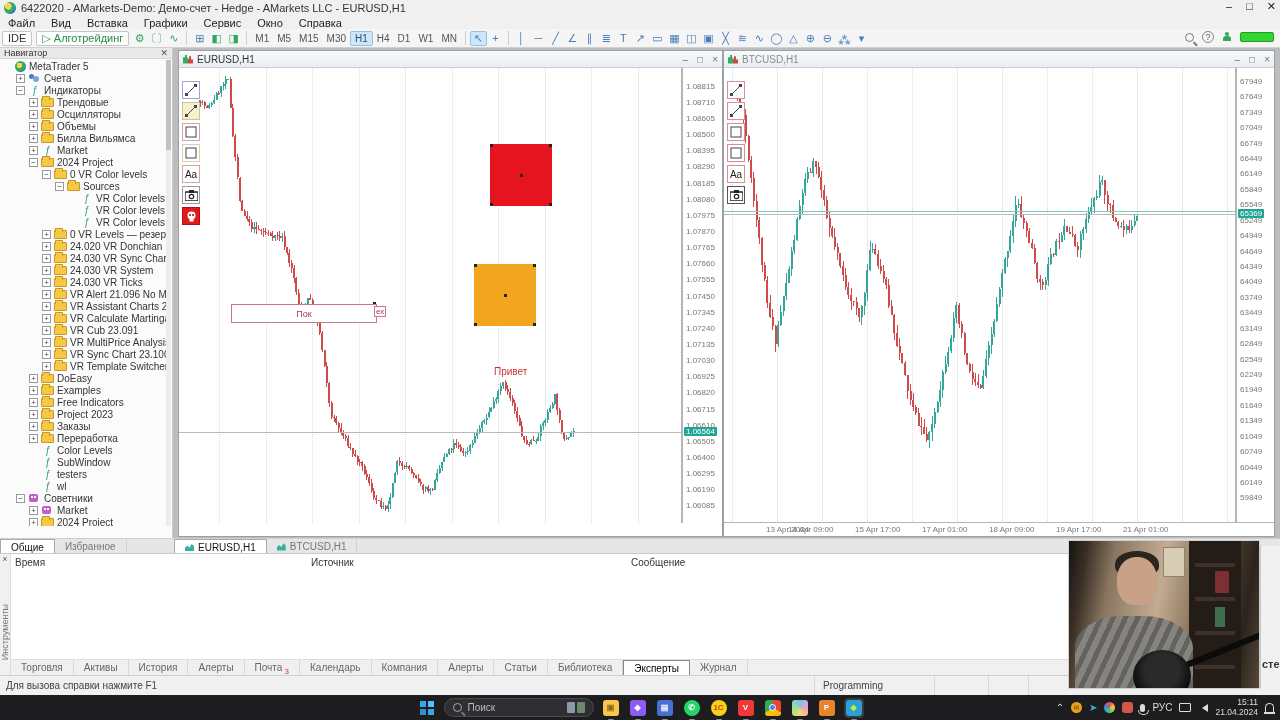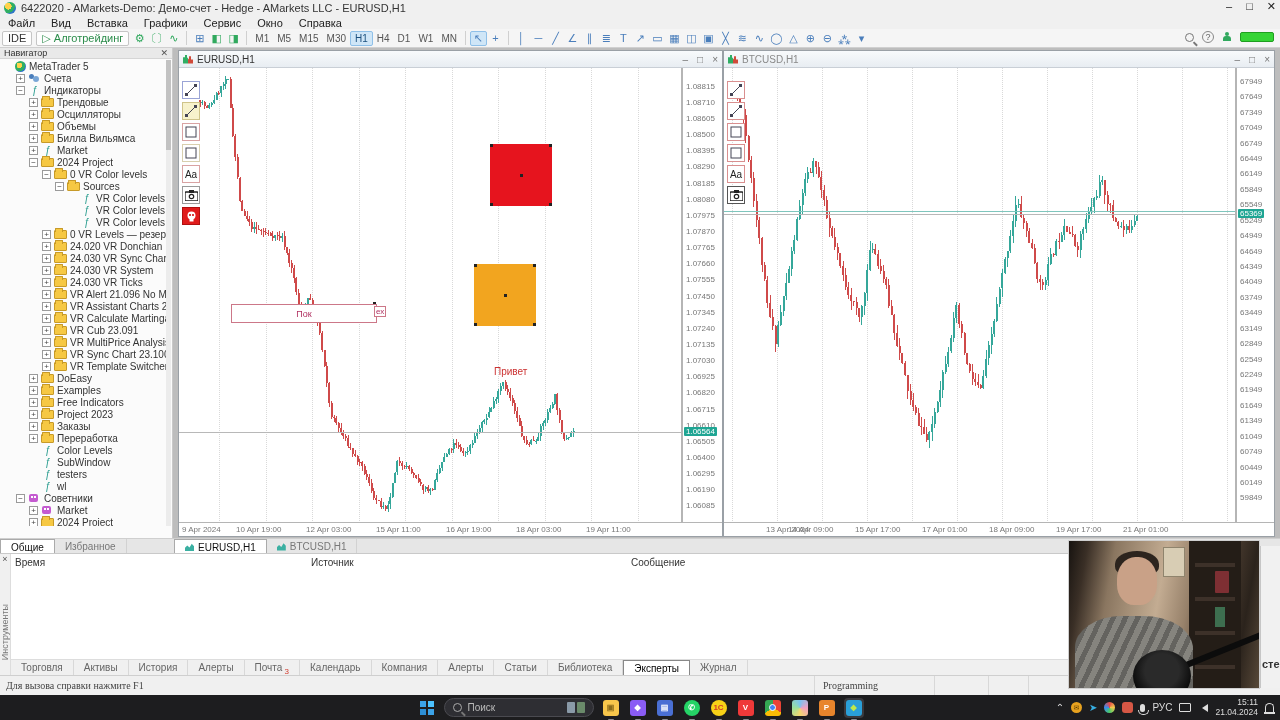--- a/index.html
+++ b/index.html
@@ -88,21 +88,21 @@
   #tb-side .x { font-size:9px; color:#555; display:block; text-align:center; }
   #tb-side .vlabel { position:absolute; left:0px; top:50px; writing-mode:vertical-rl; transform:rotate(180deg); font-size:9px; color:#777; }
   #tb-cols { position:absolute; left:11px; top:3px; height:14px; right:0; font-size:10px; color:#333; }
   #tb-cols span { position:absolute; top:0; }
   #tb-tabs { position:absolute; left:11px; bottom:0; height:16px; right:0; background:#f0f0f0; border-top:1px solid #ddd; display:flex; font-size:10px; color:#666; }
   .tbx-tab { padding:2px 10px 0; border-right:1px solid #d8d8d8; position:relative; }
   .tbx-tab.active { background:#fff; border:1px solid #888; border-bottom:none; color:#000; }
   .mail-badge { color:#d23b2e; font-size:8px; vertical-align:sub; }
 
   
-  #statusbar { position:absolute; left:0; top:675px; width:1280px; height:20px; background:#f0f0f0; border-top:1px solid #cfcfcf; display:flex; align-items:center; font-size:10px; color:#444;font-family:Liberation Serif, serif; }
+  #statusbar { position:absolute; left:0; top:675px; width:1280px; height:20px; background:#f0f0f0; border-top:1px solid #cfcfcf; display:flex; align-items:center; font-size:10px; color:#444; }
   #statusbar .cell { border-left:1px solid #d8d8d8; height:100%; display:flex; align-items:center; padding:0 8px; }
   #status-help { padding-left:6px; flex:1; }
 
   
   #taskbar { position:absolute; left:0; top:695px; width:1280px; height:25px; background:#1d1d1f; display:flex; align-items:center; justify-content:center; gap:7px; }
   .tk-ico { width:20px; height:20px; border-radius:4px; display:flex; align-items:center; justify-content:center; font-size:11px; color:#fff; position:relative; }
   .tk-ico .run { position:absolute; bottom:-3px; left:7px; width:6px; height:2px; border-radius:1px; background:#8a8a8f; }
   .tk-ico.activeapp { background:#3a3a3e; }
   #tk-search { width:150px; height:19px; background:#2e2e33; border:1px solid #4a4a50; border-radius:10px; display:flex; align-items:center; gap:6px; padding:0 8px; color:#bbb; font-size:10px; }
   .tk-search-mini { margin-left:auto; display:flex; gap:2px; }
@@ -849,29 +849,20 @@
           <span class="ptick" style="top: 320.3px;">1.06820</span>
           <span class="ptick" style="top: 336.5px;">1.06715</span>
           <span class="ptick" style="top: 352.6px;">1.06610</span>
           <span class="ptick" style="top: 368.8px;">1.06505</span>
           <span class="ptick" style="top: 384.9px;">1.06400</span>
           <span class="ptick" style="top: 401px;">1.06295</span>
           <span class="ptick" style="top: 417.2px;">1.06190</span>
           <span class="ptick" style="top: 433.3px;">1.06085</span>
           <span class="pbadge" style="top: 358.7px;">1.06564</span>
         </div>
-        <div class="taxis" style="left: 0px; bottom: 0px; width: 543px; height: 14px;">
-          <span class="ttick" style="left: 3px;">9 Apr 2024</span>
-          <span class="ttick" style="left: 57px;">10 Apr 19:00</span>
-          <span class="ttick" style="left: 127px;">12 Apr 03:00</span>
-          <span class="ttick" style="left: 197px;">15 Apr 11:00</span>
-          <span class="ttick" style="left: 267px;">16 Apr 19:00</span>
-          <span class="ttick" style="left: 337px;">18 Apr 03:00</span>
-          <span class="ttick" style="left: 407px;">19 Apr 11:00</span>
-        </div>
       </div>
       <div class="cw" style="left: 550px; top: 2px; width: 552px; height: 487px;">
         <div class="cw-title inactive">
           <span class="cw-logo"></span>
           <span>BTCUSD,H1</span>
           <span class="cw-controls">
             <span>–</span>
             <span>□</span>
             <span>×</span>
           </span>

